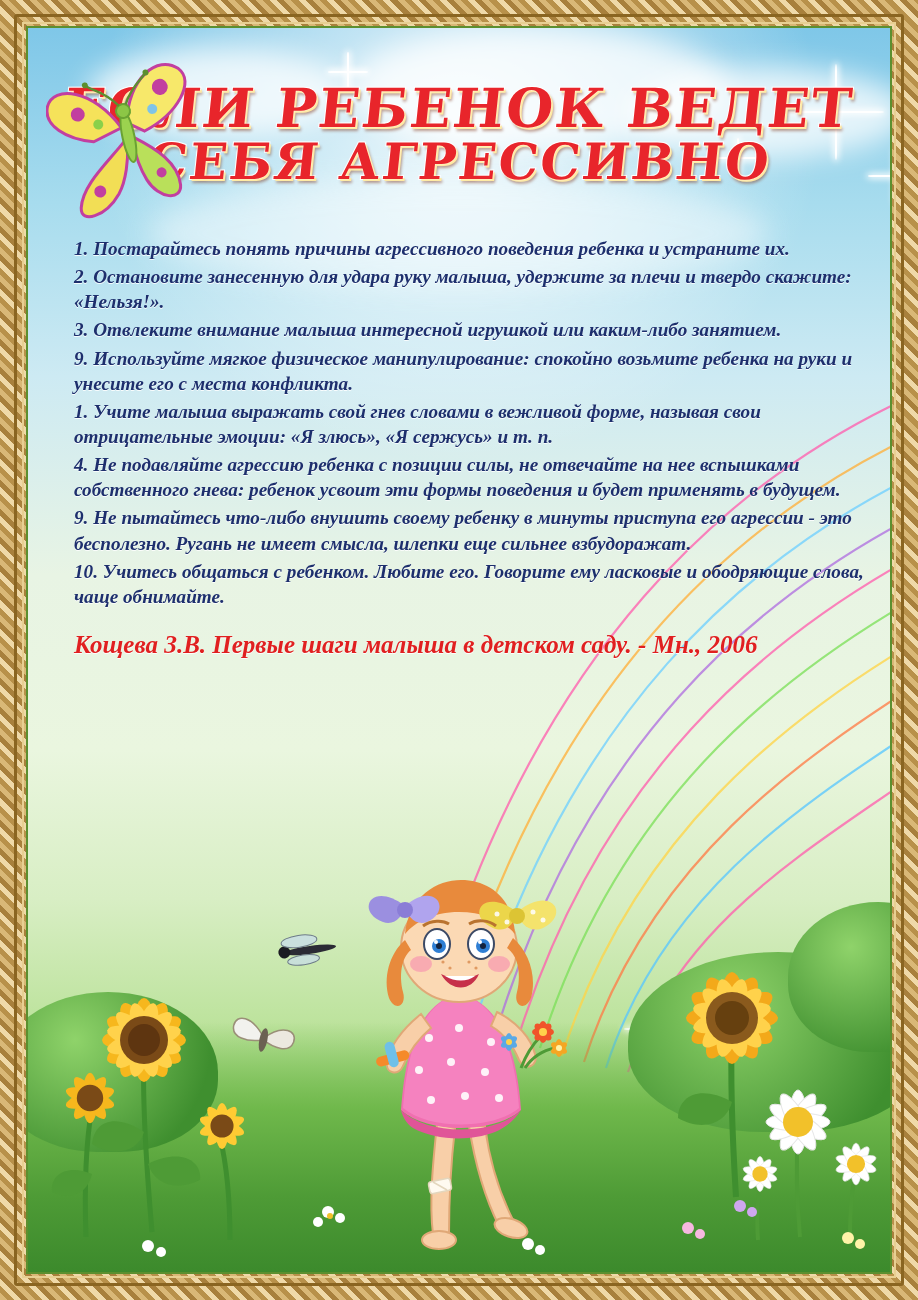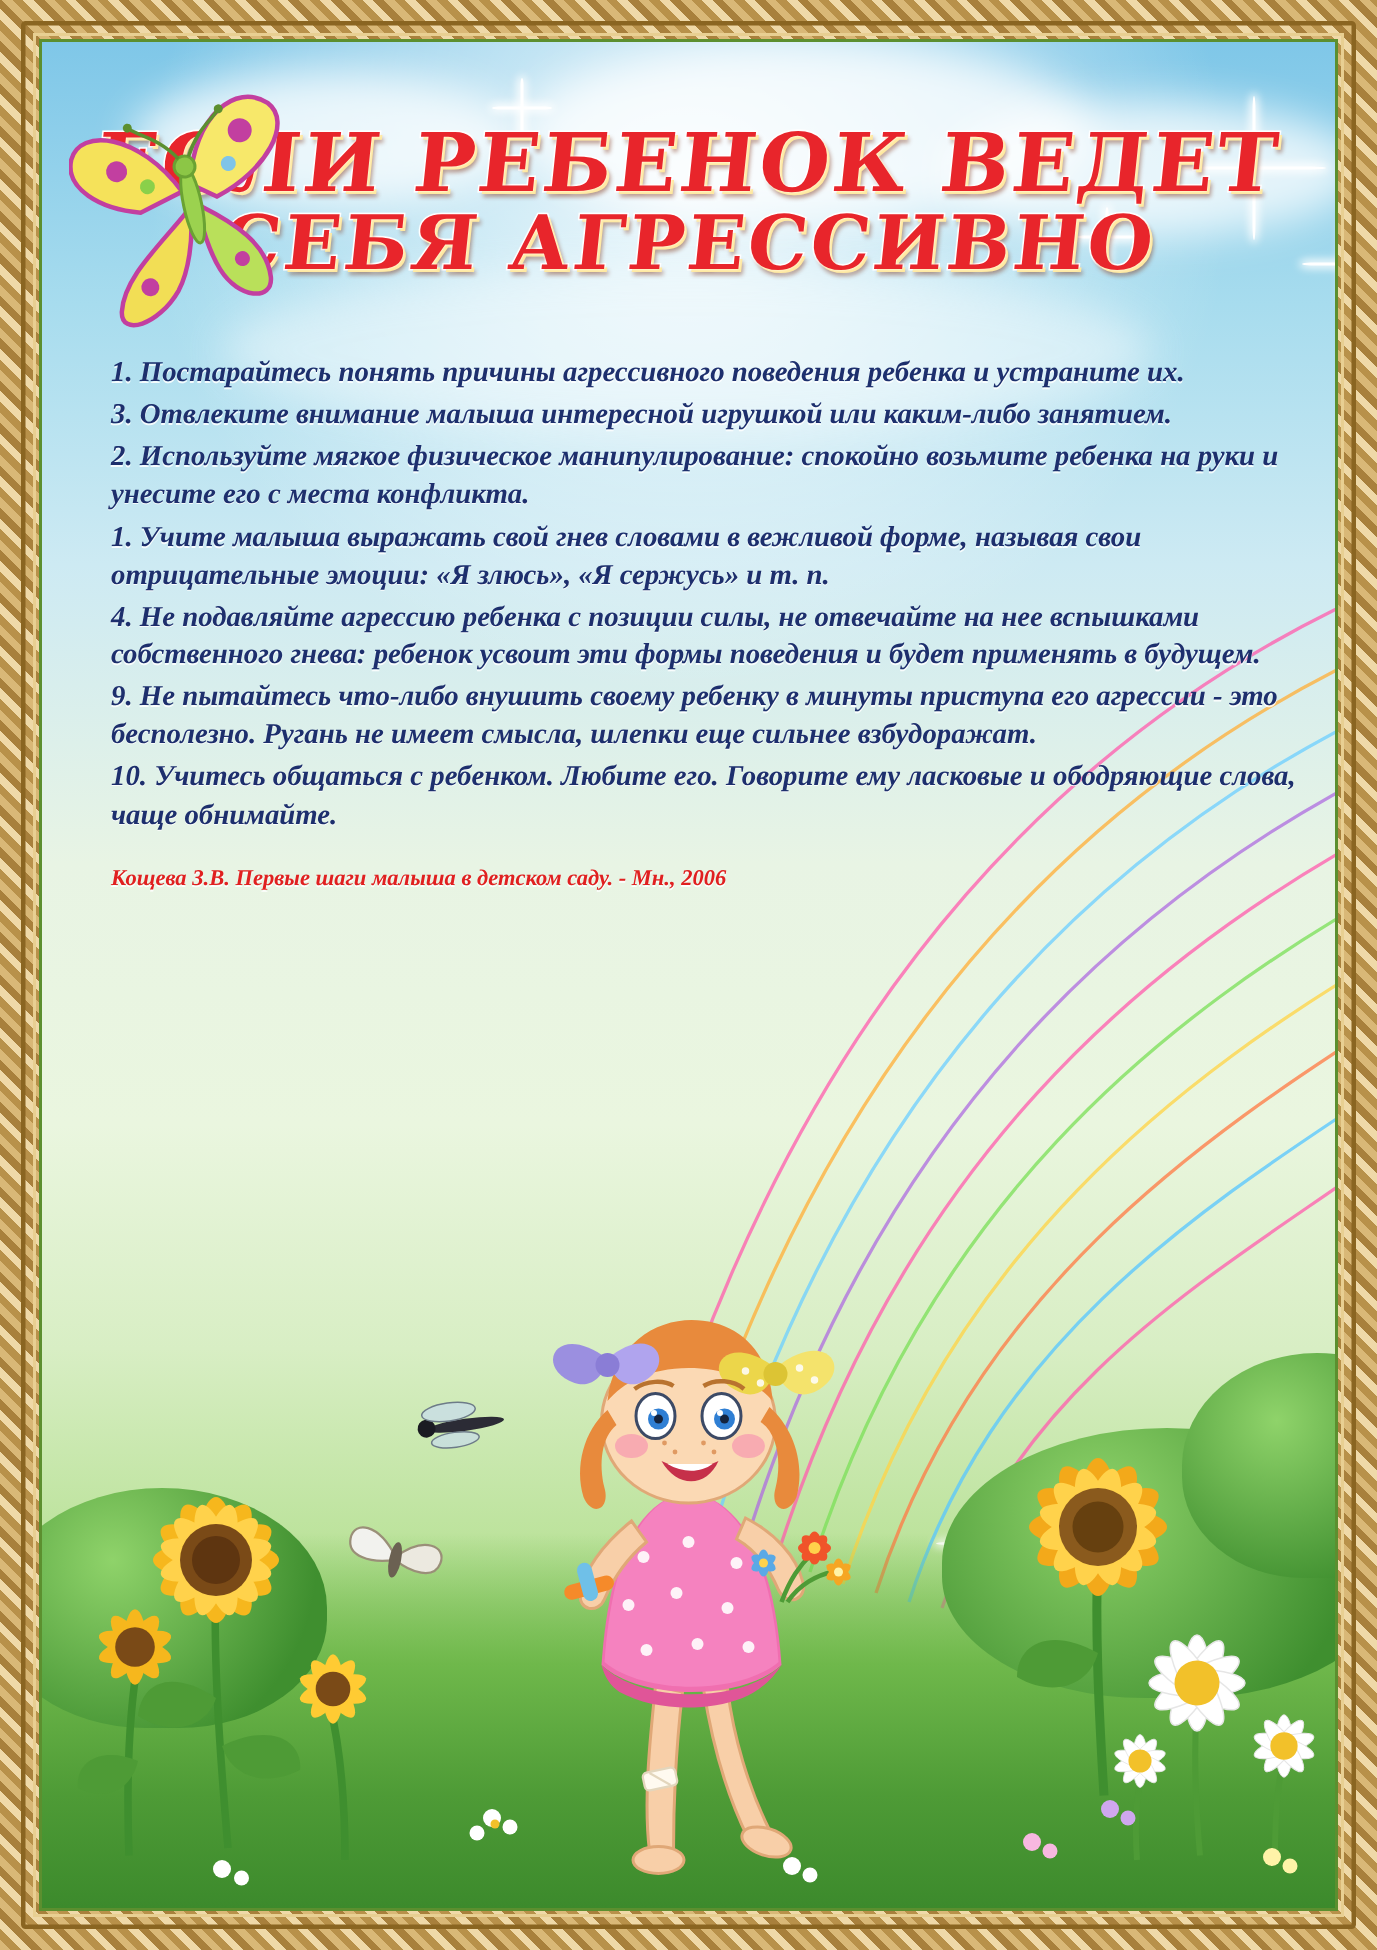--- a/index.html
+++ b/index.html
@@ -154,21 +154,21 @@
     line-height: 1.31;
     color: #1d2f6d;
     margin: 0 0 3px 0;
     text-shadow: 0 1px 0 rgba(255,255,255,0.85);
   }
   .source {
     margin-top: 22px;
     font-family: "Liberation Serif", serif;
     font-style: italic;
     font-weight: bold;
-    font-size: 15px;
+    font-size: 25px;
     color: #e02020;
     text-shadow: 0 1px 0 rgba(255,255,255,0.9);
   }
 
   
   .butterfly {
     position: absolute;
     left: 18px;
     top: 26px;
     width: 170px;
@@ -273,22 +273,23 @@
       </g>
     </svg>
 
     <div class="title-wrap">
       <div class="title-line">ЕСЛИ РЕБЕНОК ВЕДЕТ</div>
       <div class="title-line second">СЕБЯ АГРЕССИВНО</div>
     </div>
 
     <div class="content">
       <p class="rule">1. Постарайтесь понять причины агрессивного поведения ребенка и устраните их.</p>
+      <p class="rule">2. Остановите занесенную для удара руку малыша, удержите за плечи и твердо скажите: «Нельзя!».</p>
       <p class="rule">3. Отвлеките внимание малыша интересной игрушкой или каким-либо занятием.</p>
-      <p class="rule">2. Используйте мягкое физическое манипулирование: спокойно возьмите ребенка на руки и унесите его с места конфликта.</p>
+      <p class="rule">9. Используйте мягкое физическое манипулирование: спокойно возьмите ребенка на руки и унесите его с места конфликта.</p>
       <p class="rule">1. Учите малыша выражать свой гнев словами в вежливой форме, называя свои отрицательные эмоции: «Я злюсь», «Я сержусь» и т. п.</p>
       <p class="rule">4. Не подавляйте агрессию ребенка с позиции силы, не отвечайте на нее вспышками собственного гнева: ребенок усвоит эти формы поведения и будет применять в будущем.</p>
       <p class="rule">9. Не пытайтесь что-либо внушить своему ребенку в минуты приступа его агрессии - это бесполезно. Ругань не имеет смысла, шлепки еще сильнее взбудоражат.</p>
       <p class="rule">10. Учитесь общаться с ребенком. Любите его. Говорите ему ласковые и ободряющие слова, чаще обнимайте.</p>
       <div class="source">Кощева З.В. Первые шаги малыша в детском саду. - Мн., 2006</div>
     </div>
 
     <div class="meadow">
       <div class="grass-band"></div>
 

